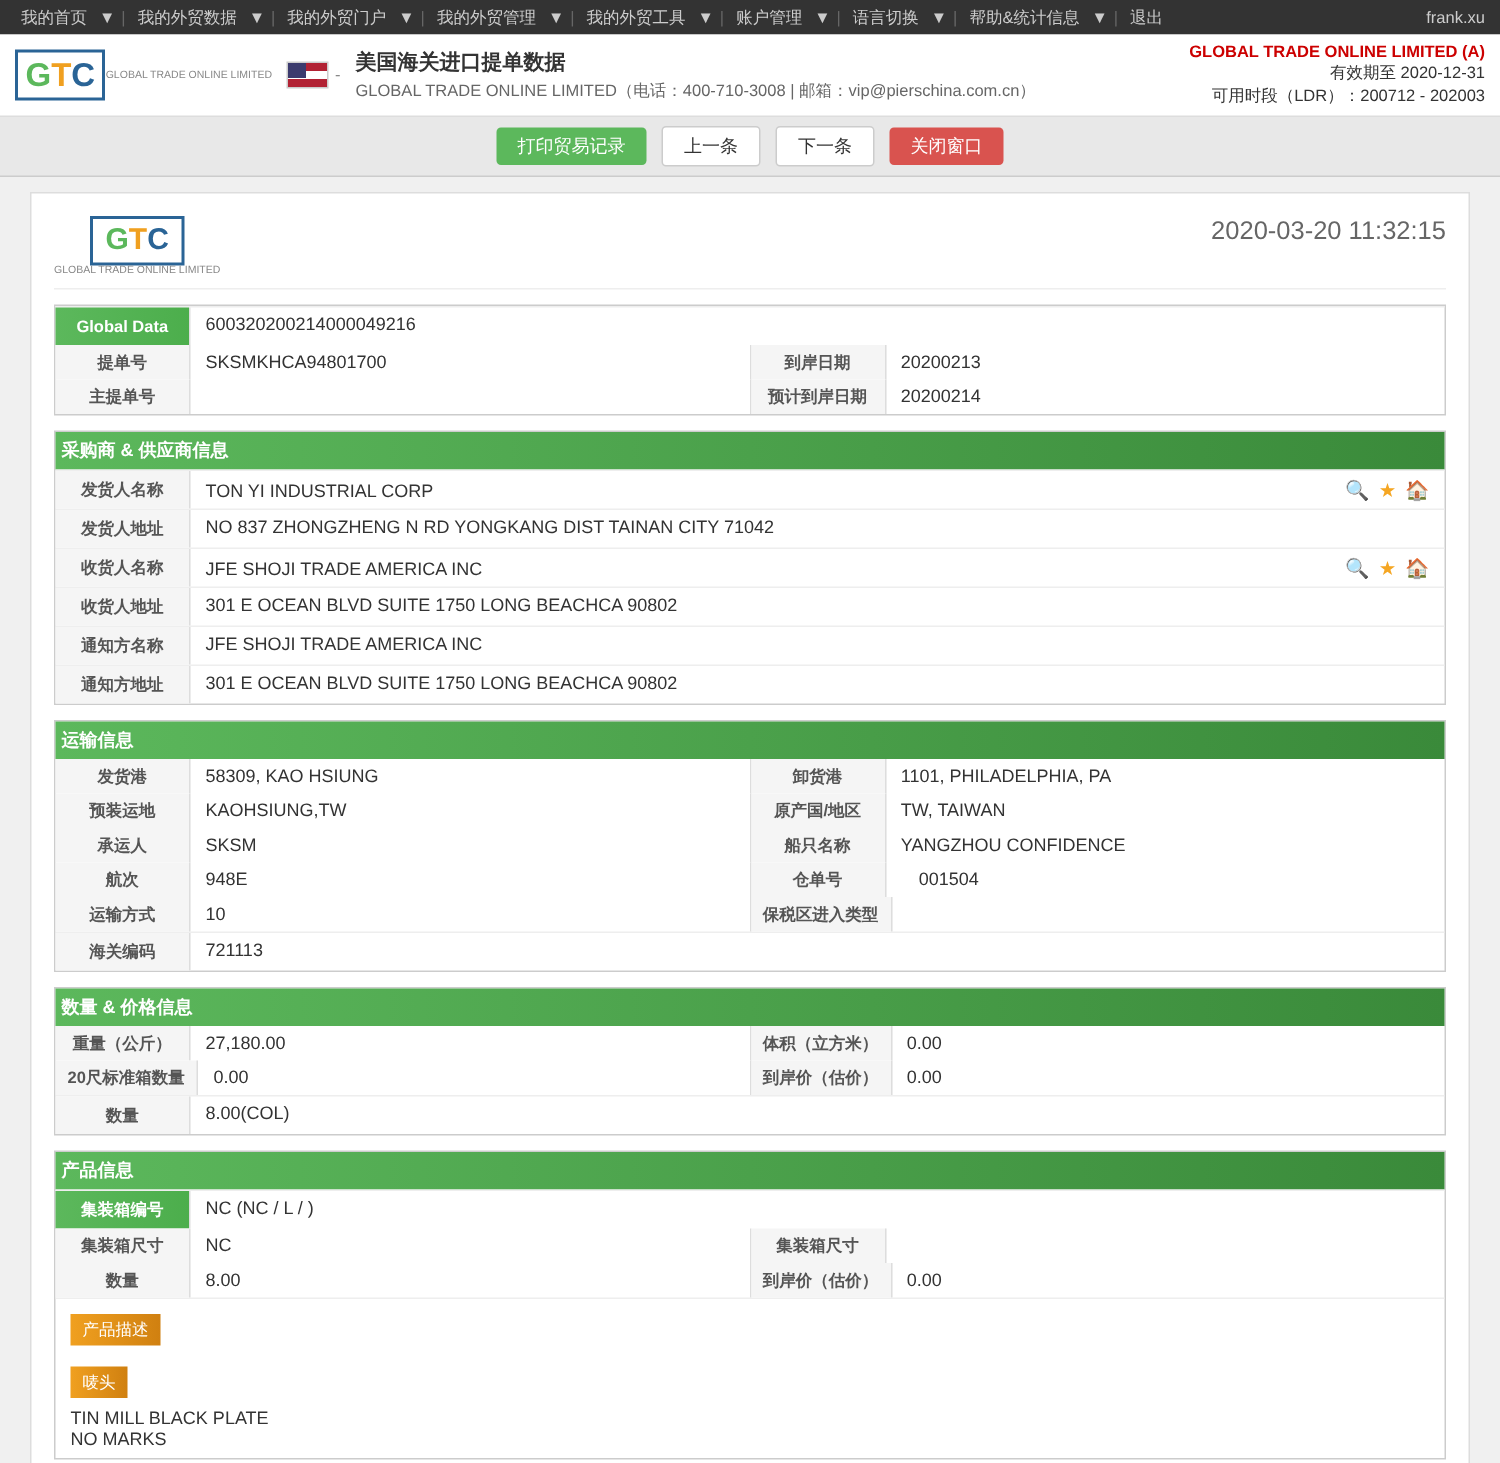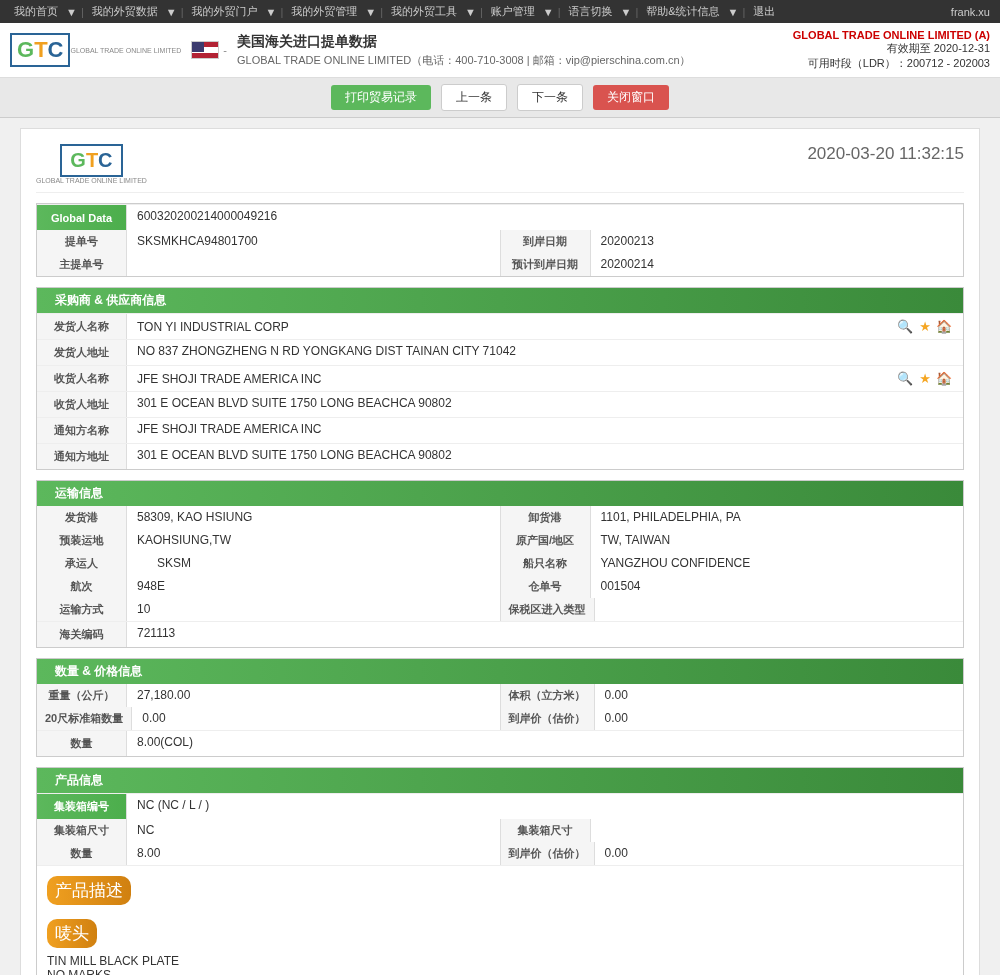--- a/index.html
+++ b/index.html
@@ -31,21 +31,21 @@
     
     .main { background: #fff; margin: 10px 20px; padding: 15px; border: 1px solid #ddd; }
     
     
     .doc-header { display: flex; justify-content: space-between; align-items: flex-start; margin-bottom: 10px; padding-bottom: 8px; border-bottom: 1px solid #eee; }
     .doc-logo { display: flex; flex-direction: column; align-items: center; }
     .doc-datetime { font-size: 17px; color: #666; }
     
     
     .field-section { border: 1px solid #ccc; margin-bottom: 10px; }
-    .section-header { background: linear-gradient(90deg, #5cb85c, #3a8a3a); color: #fff; padding: 4px 18px; font-size: 12px; font-weight: bold; }
+    .section-header { background: linear-gradient(90deg, #5cb85c, #3a8a3a); color: #fff; padding: 4px 4px; font-size: 12px; font-weight: bold; }
     .field-label { background: #f5f5f5; border-right: 1px solid #ddd; padding: 4px 8px; min-width: 90px; font-size: 11px; color: #555; font-weight: bold; display: flex; align-items: center; justify-content: center; text-align: center; white-space: nowrap; }
     .field-label.green { background: linear-gradient(90deg, #5cb85c, #4cae4c); color: #fff; }
     .field-value { padding: 4px 10px; font-size: 12px; flex: 1; }
     .field-value.with-icons { display: flex; align-items: center; gap: 6px; }
     
     
     .icon-search { color: #888; cursor: pointer; font-size: 13px; }
     .icon-star { color: #f5a623; cursor: pointer; font-size: 13px; }
     .icon-home { color: #888; cursor: pointer; font-size: 13px; }
     
@@ -54,21 +54,21 @@
     .basic-field-row .field-label { min-width: 90px; }
     
     
     .two-col { display: flex; }
     .two-col .field-label { min-width: 90px; }
     .col-left { flex: 1; border-right: 1px solid #ddd; }
     .col-right { flex: 1; }
     
     
     .product-desc { padding: 6px 10px; font-size: 12px; border-top: 1px solid #eee; }
-    .sub-header { background: linear-gradient(90deg, #f0a020, #d08010); color: #fff; padding: 3px 8px; font-size: 17px; display: inline-block; margin: 4px 0; border-radius: 10px; }
+    .sub-header { background: linear-gradient(90deg, #f0a020, #d08010); color: #fff; padding: 3px 8px; font-size: 11px; display: inline-block; margin: 4px 0; }
   </style>
 </head>
 <body>
 
 <div class="top-nav">
   <div style="display:flex; gap:4px; align-items:center;">
     <a>我的首页</a>
     <span>▼</span>
     <span style="color:#666;">|</span>
     <a>我的外贸数据</a>
@@ -227,35 +227,35 @@
       <div class="col-left" style="display:flex;">
         <div class="field-label">预装运地</div>
         <div class="field-value">KAOHSIUNG,TW</div>
       </div>
       <div class="col-right" style="display:flex;">
         <div class="field-label">原产国/地区</div>
         <div class="field-value">TW, TAIWAN</div>
       </div>
     </div>
     <div class="two-col">
-      <div class="col-left" style="display:flex;gap:20px;">
+      <div class="col-left" style="display:flex;">
         <div class="field-label">承运人</div>
         <div class="field-value">SKSM</div>
       </div>
       <div class="col-right" style="display:flex;">
         <div class="field-label">船只名称</div>
         <div class="field-value">YANGZHOU CONFIDENCE</div>
       </div>
     </div>
     <div class="two-col">
       <div class="col-left" style="display:flex;">
         <div class="field-label">航次</div>
         <div class="field-value">948E</div>
       </div>
-      <div class="col-right" style="display:flex;">
+      <div class="col-right" style="display:flex;gap:12px;">
         <div class="field-label">仓单号</div>
         <div class="field-value">001504</div>
       </div>
     </div>
     <div class="two-col">
       <div class="col-left" style="display:flex;">
         <div class="field-label">运输方式</div>
         <div class="field-value">10</div>
       </div>
       <div class="col-right" style="display:flex;">

